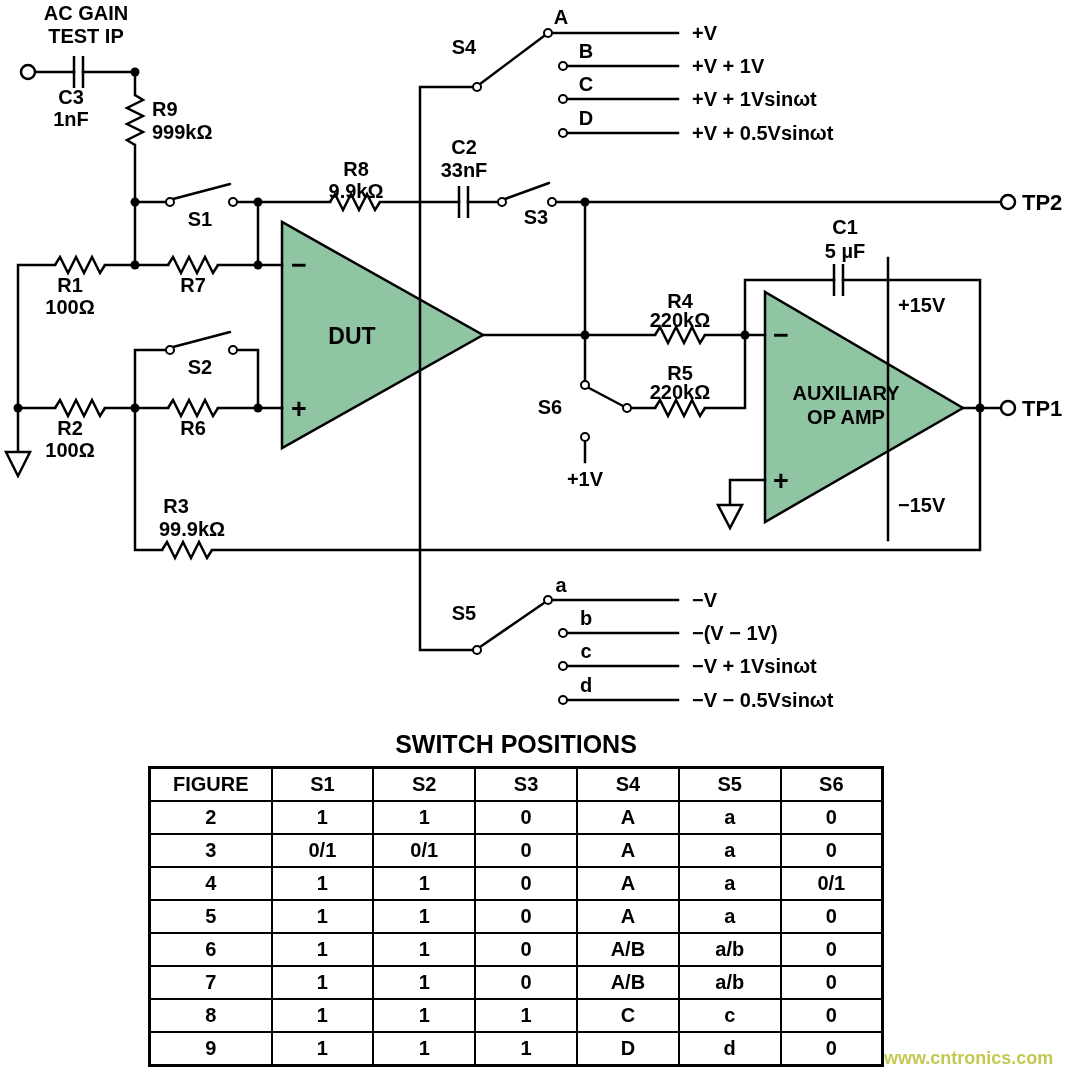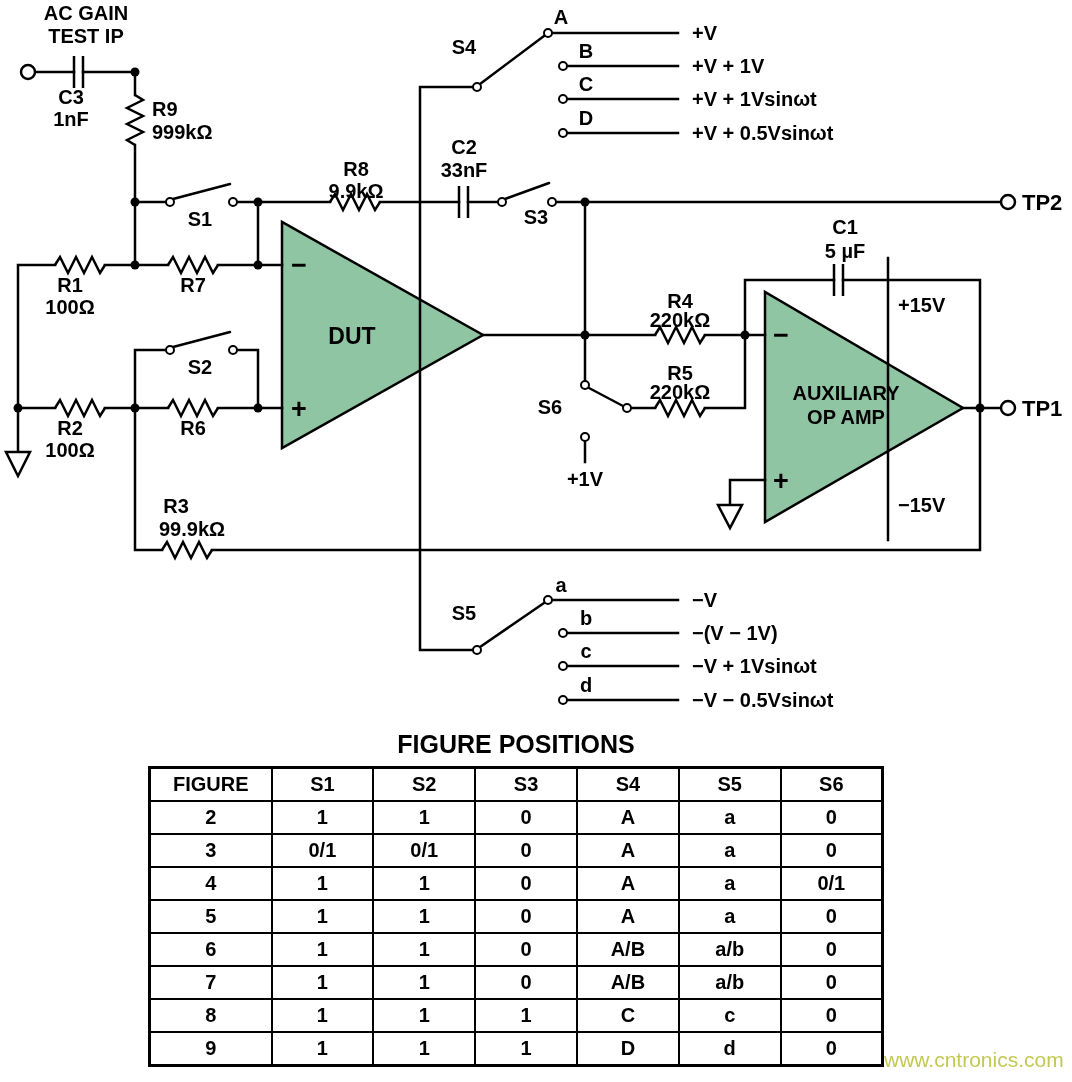--- a/index.html
+++ b/index.html
@@ -16,21 +16,21 @@
   .term { fill:#fff; stroke:#000; stroke-width:2.5; }
   .contact { fill:#fff; stroke:#000; stroke-width:2; }
   .gnd { fill:#fff; stroke:#000; stroke-width:2.5; stroke-linejoin:miter; }
   .opamp { stroke:#000; stroke-width:2.5; }
 
   .table-wrap { position:absolute; left:148px; top:730px; width:736px; }
   .table-title { text-align:center; font-size:25px; font-weight:bold; color:#000; margin-bottom:7px; }
   table.sw { width:100%; border-collapse:collapse; border:3px solid #000; table-layout:fixed;padding-left:44px; }
   table.sw th, table.sw td { border:2px solid #000; text-align:center; vertical-align:middle;
       font-weight:bold; font-size:20px; color:#000; height:31px; padding:0; }
-  .watermark { position:absolute; left:884px; top:1048px; font-size:21px; font-weight:normal;
+  .watermark { position:absolute; left:884px; top:1048px; font-size:18px; font-weight:bold;
       color:rgba(185,190,50,0.85); white-space:nowrap; }
 </style>
 </head>
 <body>
 
 <div id="page">
 
 <svg width="1072" height="728" viewBox="0 0 1072 728">
   <defs>
     <polyline id="resh" points="0,0 5,-8 13,8 21,-8 29,8 37,-8 45,8 50,0" class="sym"></polyline>
@@ -201,21 +201,21 @@
     <text x="586" y="692" text-anchor="middle">d</text>
     <text x="692" y="607">−V</text>
     <text x="692" y="640">−(V − 1V)</text>
     <text x="692" y="673">−V + 1Vsinωt</text>
     <text x="692" y="707">−V − 0.5Vsinωt</text>
   </g>
 </svg>
 
 
 <div class="table-wrap">
-  <div class="table-title">FIGURE POSITIONS</div>
+  <div class="table-title">SWITCH POSITIONS</div>
   <table class="sw">
     <colgroup>
           <col style="width:122px">
           <col>
           <col>
           <col>
           <col>
           <col>
           <col>
         </colgroup>

